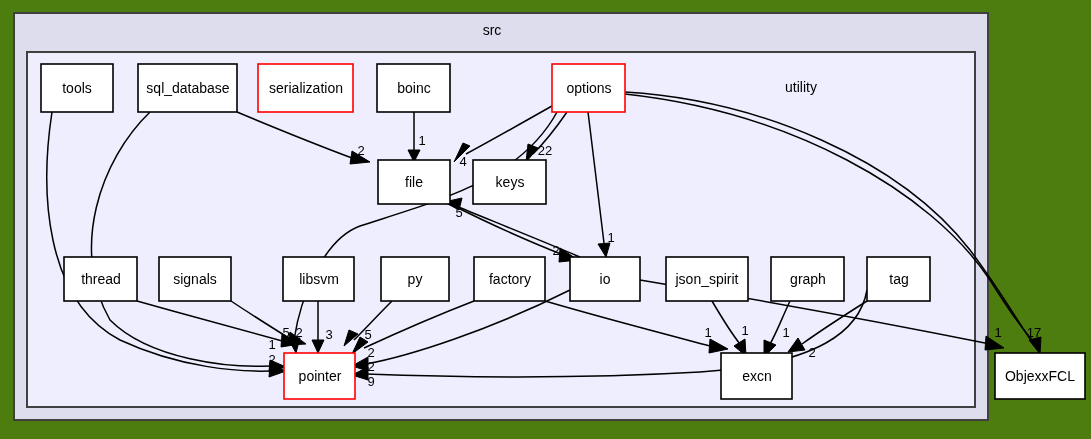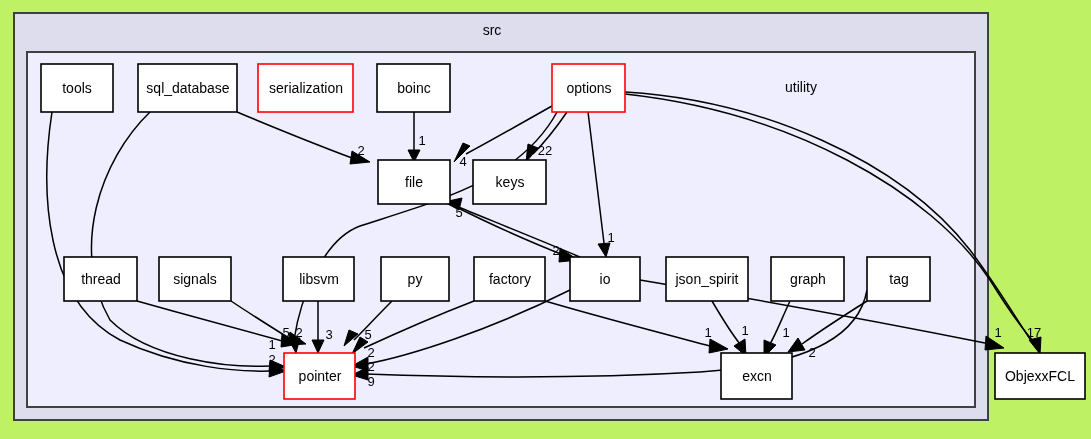--- a/index.html
+++ b/index.html
@@ -4,21 +4,21 @@
 <style>
   html, body {
     margin: 0;
     padding: 0;
     background: #ffffff;
   }
   #stage {
     position: relative;
     width: 1091px;
     height: 439px;
-    background: #bef264;
+    background: #4d7c0f;
     font-family: "Liberation Sans", "DejaVu Sans", sans-serif;
     overflow: hidden;
   }
   svg#graph {
     position: absolute;
     left: 0;
     top: 0;
     width: 1091px;
     height: 439px;
   }

